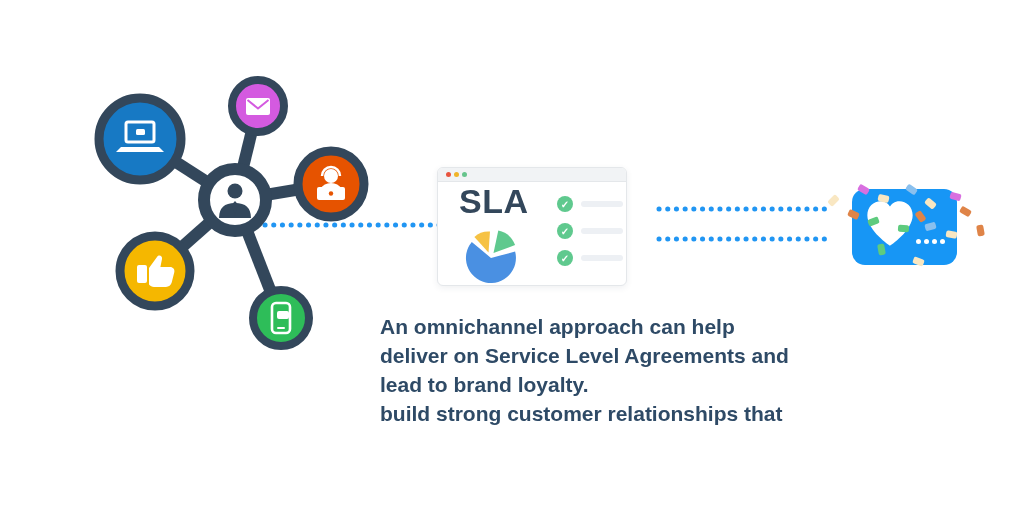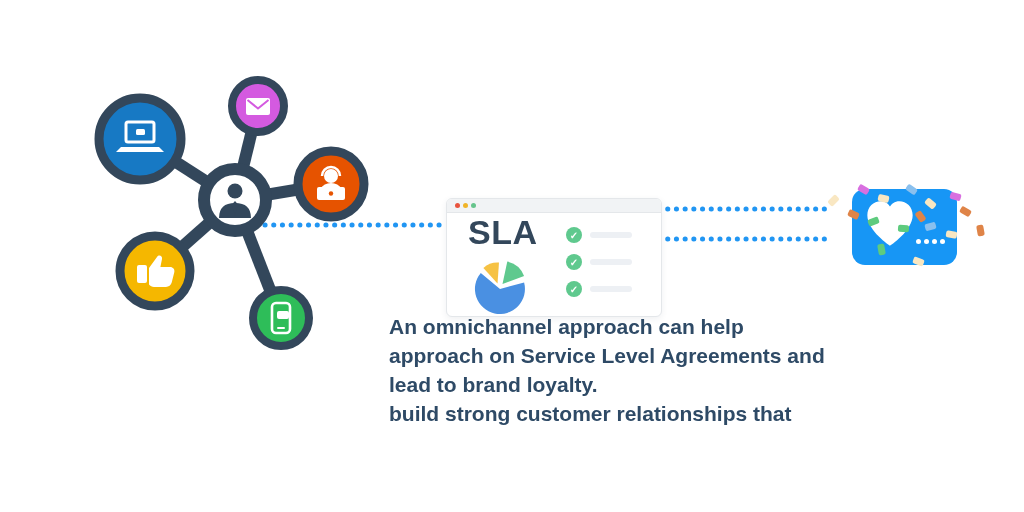--- a/index.html
+++ b/index.html
@@ -15,23 +15,23 @@
   .spoke{stroke:var(--navy);stroke-width:12;}
   .ring{stroke:var(--navy);}
   .fill-blue{fill:var(--chan_blue);}
   .fill-magenta{fill:var(--chan_magenta);}
   .fill-orange{fill:var(--chan_orange);}
   .fill-yellow{fill:var(--chan_yellow);}
   .fill-green{fill:var(--chan_green);}
   .fill-navy{fill:var(--navy);}
   
   #sla-window{
-    position:absolute;left:446px;top:167px;width:216px;height:119px;z-index:1;
+    position:absolute;left:437px;top:167px;width:190px;height:119px;z-index:1;
     background:var(--win_bg);border:1px solid var(--win_border);border-radius:6px;
-    box-shadow:0 2px 6px rgba(50,70,90,.08);box-sizing:border-box;margin-top:31px;
+    box-shadow:0 2px 6px rgba(50,70,90,.08);box-sizing:border-box;
   }
   .titlebar{
     height:13px;background:var(--win_titlebar);border-bottom:1px solid var(--win_border);
     border-radius:5px 5px 0 0;display:flex;align-items:center;padding-left:8px;gap:3px;
   }
   .tb-dot{width:5px;height:5px;border-radius:50%;}
   .tb-red{background:var(--win_dot_red);}
   .tb-yellow{background:var(--win_dot_yellow);}
   .tb-green{background:var(--win_dot_green);}
   .sla-heading{
@@ -54,21 +54,21 @@
     position:absolute;left:852px;top:189px;width:105px;height:76px;z-index:2;
     background:var(--card_blue);border-radius:13px;
   }
   #heart{position:absolute;left:13px;top:11px;}
   .typing-dots{position:absolute;left:64px;top:50px;display:flex;gap:3px;}
   .typing-dot{width:5px;height:5px;border-radius:50%;background:#ffffff;}
   #confetti-layer{position:absolute;left:820px;top:165px;width:195px;height:135px;z-index:3;pointer-events:none;}
   .confetti{position:absolute;width:11px;height:7px;border-radius:2px;}
   
   #caption{
-    position:absolute;left:389px;top:312px;width:460px;z-index:1;
+    position:absolute;left:380px;top:312px;width:460px;z-index:1;
     color:var(--text_navy);font-size:21px;font-weight:bold;line-height:29px;
   }
 </style>
 </head>
 <body>
 
 <svg id="connectors" width="1024" height="512">
   <line class="dotted-line" x1="265" y1="225" x2="443" y2="225"></line>
   <line class="dotted-line" x1="659" y1="209" x2="830" y2="209"></line>
   <line class="dotted-line" x1="659" y1="239" x2="830" y2="239"></line>
@@ -192,16 +192,16 @@
     <div class="confetti" style="left: 78px; top: 60px; transform: rotate(5deg); background: rgb(94, 203, 126);"></div>
     <div class="confetti" style="left: 105px; top: 58px; transform: rotate(-15deg); background: rgb(138, 192, 238);"></div>
     <div class="confetti" style="left: 126px; top: 66px; transform: rotate(10deg); background: rgb(249, 231, 194);"></div>
     <div class="confetti" style="left: 155px; top: 62px; transform: rotate(80deg); background: rgb(223, 132, 72);"></div>
     <div class="confetti" style="left: 56px; top: 81px; transform: rotate(80deg); background: rgb(94, 203, 126);"></div>
     <div class="confetti" style="left: 93px; top: 93px; transform: rotate(20deg); background: rgb(249, 231, 194);"></div>
   </div>
 
 <div id="caption">
   <div>An omnichannel approach can help</div>
-  <div>approach on Service Level Agreements and</div>
+  <div>deliver on Service Level Agreements and</div>
   <div>lead to brand loyalty.</div>
   <div>build strong customer relationships that</div>
 </div>
 
 </body></html>

